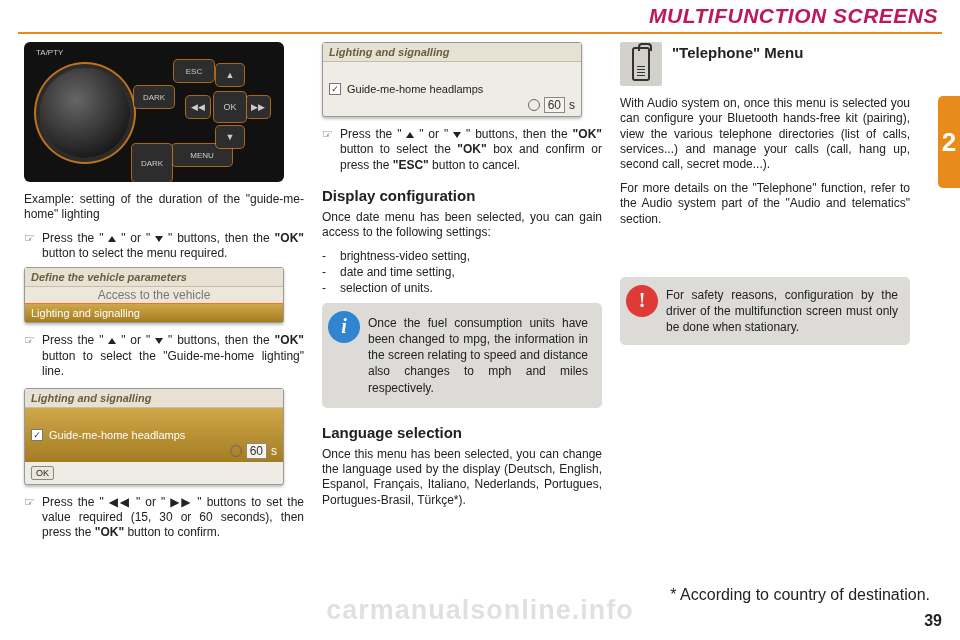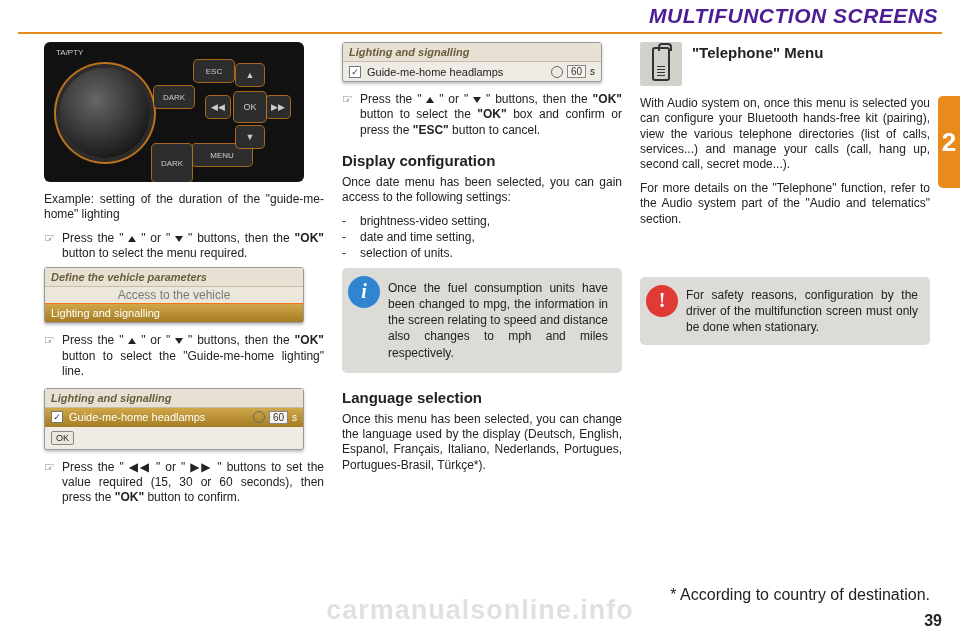--- a/index.html
+++ b/index.html
@@ -1,23 +1,23 @@
 <!DOCTYPE html>
 <html><head>
 <meta charset="utf-8">
 <style>
   * { margin:0; padding:0; box-sizing:border-box; }
   body { width:960px; height:640px; font-family: Arial, Helvetica, sans-serif; background:#fff; color:#222; overflow:hidden; position:relative; font-size:12px; }
   .page { width:960px; height:640px; position:relative; }
   .header { text-align:right; padding:4px 22px 4px 0; }
-  .header-title { color:#4c1d95; font-weight:bold; font-style:italic; font-size:21px; letter-spacing:0.5px; }
+  .header-title { color:#be185d; font-weight:bold; font-style:italic; font-size:21px; letter-spacing:0.5px; }
   .header-rule { height:2px; background:#e98b1a; margin:0 18px 8px 18px; }
   .side-tab { position:absolute; right:0; top:96px; width:22px; height:92px; background:#e98b1a; border-radius:5px 0 0 5px; display:flex; align-items:center; justify-content:center; }
   .side-tab span { color:#fff; font-size:26px; font-weight:bold; }
-  .columns { display:flex; gap:18px; padding:0 22px 0 44px; }
+  .columns { display:flex; gap:18px; padding:0 22px 0 24px; }
   .col { flex:1; min-width:0; }
   .col1 { flex:0 0 280px; }
   .col2 { flex:0 0 280px; }
   .col3 { flex:0 0 290px; }
   p { line-height:1.28; margin-bottom:8px; text-align:justify; }
   .bullet { display:flex; gap:6px; margin-bottom:6px; }
   .bullet .sym { flex:0 0 12px; }
   .bullet .txt { flex:1; text-align:justify; line-height:1.28; }
   b { font-weight:bold; }
   h3 { font-weight:bold; font-size:15px; margin:6px 0 6px 0; }
@@ -41,21 +41,21 @@
   .hw-panel .dpad .ok { left:28px; top:28px; width:32px; height:30px; border-radius:4px; }
   .hw-panel .tarx{ position:absolute; left:12px; top:6px; font-size:8px; color:#ccc; }
 
   
   .ui-box { width:260px; border:1px solid #999; border-radius:3px; background:#efece6; box-shadow:0 2px 3px rgba(0,0,0,.25); }
   .ui-box .title { font-size:11px; padding:3px 6px; color:#6a5c3c; font-style:italic; font-weight:bold; border-bottom:1px solid #c5bfa9; background:#e6e1d2; }
   .ui-box .sub { font-size:12px; text-align:center; color:#777; padding:1px 0; background:#ece7da; border-bottom:1px solid #f97316; }
   .ui-box .row { display:flex; align-items:center; gap:6px; padding:3px 6px; font-size:11px; }
   .ui-box .row.hi { background:linear-gradient(#cfa84a,#a57c22); color:#fff; }
   .ui-box .chk { width:12px; height:12px; border:1px solid #777; display:inline-flex; align-items:center; justify-content:center; background:#fff; font-size:9px; color:#333; }
-  .ui-box .sfx { margin-left:auto; display:flex; align-items:center; gap:4px; font-size:10px; }
+  .ui-box .sfx { margin-left:auto; display:flex; align-items:center; gap:4px; font-size:12px;margin-top:32px; }
   .ui-box .clock { width:12px; height:12px; border:1px solid #666; border-radius:50%; position:relative; display:inline-block; }
   .ui-box .num { border:1px solid #888; padding:0 3px; background:#f7f4ec; color:#333; }
   .ok-mini { display:inline-block; border:1px solid #888; border-radius:2px; padding:1px 4px; font-size:9px; background:#ece7da; margin:4px 6px; }
 
   
   .info-box { background:#dcdbd7; border-radius:5px; padding:12px 14px 12px 46px; position:relative; font-size:12px; line-height:1.35; text-align:justify; margin-top:8px; }
   .info-icon { position:absolute; left:6px; top:8px; width:32px; height:32px; border-radius:50%; display:flex; align-items:center; justify-content:center; font-weight:bold; font-size:20px; font-family: Georgia, serif; }
   .info-icon.blue { background:#2f85d0; color:#fff; font-style:italic; }
   .info-icon.red { background:#e03a36; color:#fff; }
   .warn-box { background:#dcdbd7; border-radius:5px; padding:10px 12px 10px 46px; position:relative; font-size:12px; line-height:1.35; text-align:justify; }

